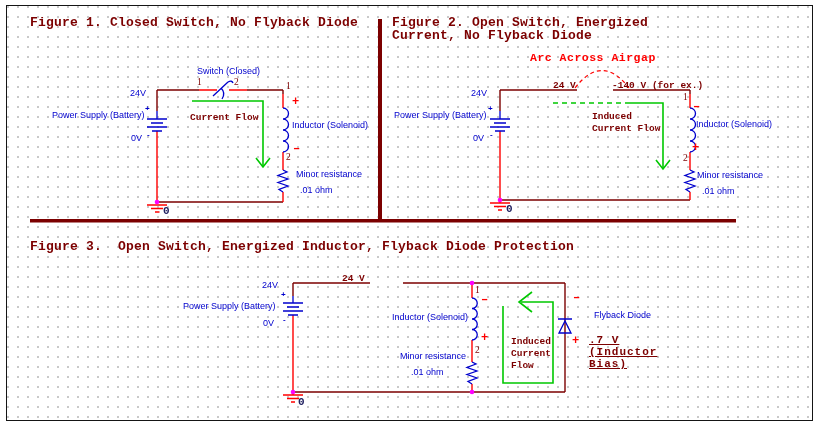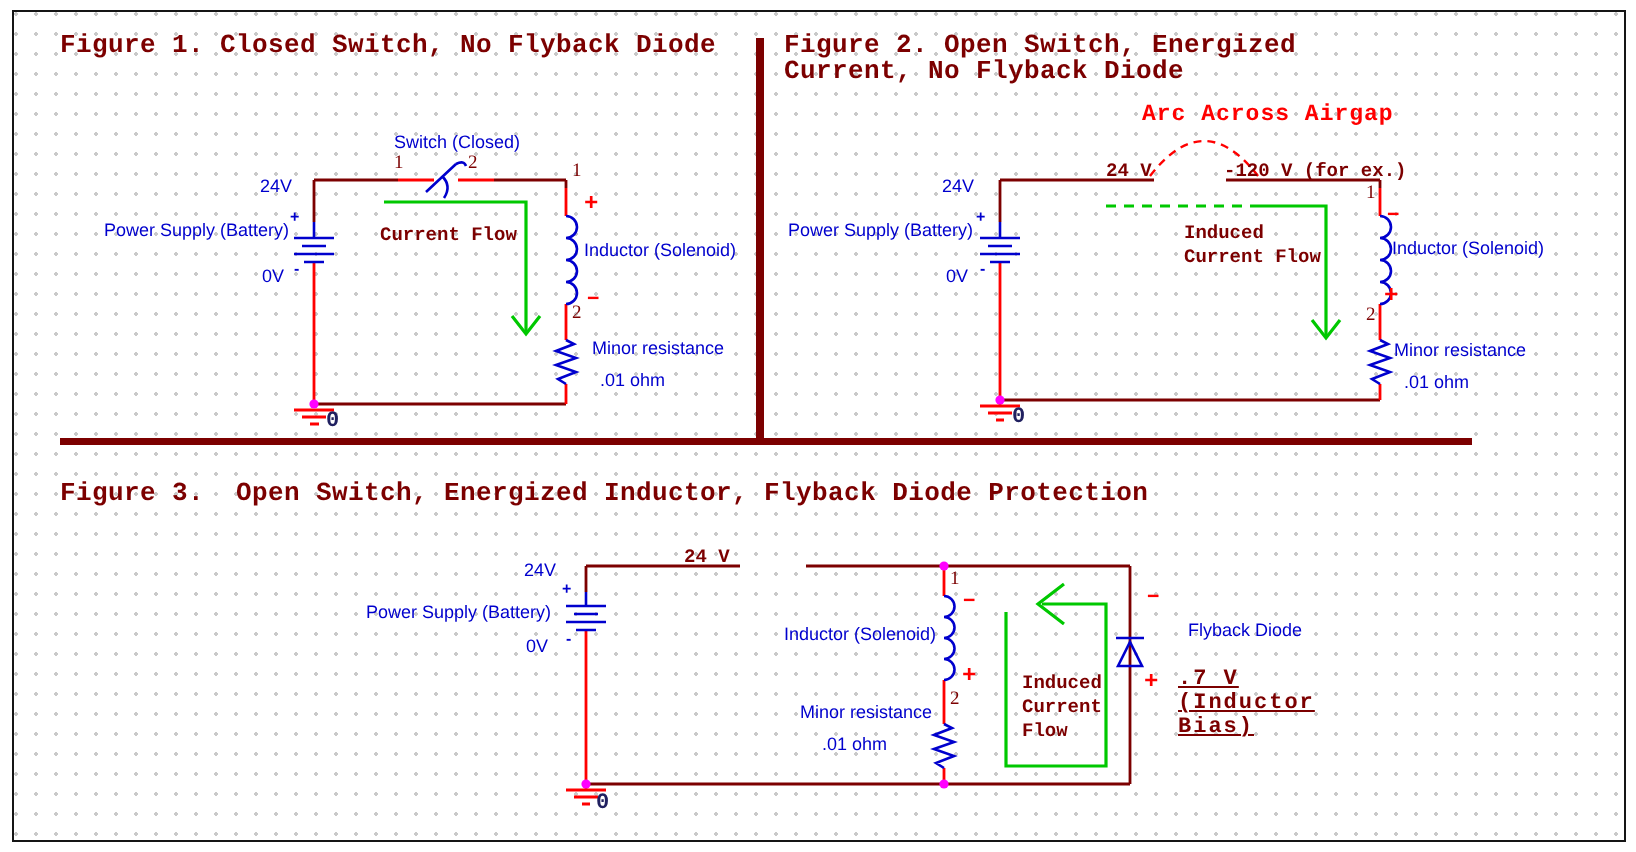--- a/index.html
+++ b/index.html
@@ -9,21 +9,21 @@
          border:1.5px solid #151515;
          background-image:radial-gradient(circle, var(--c-grid,#C9C9C9) 0.9px, transparent 1px);
          background-size:10px 10px;background-position:6px 6px;}
   svg.overlay{position:absolute;left:0;top:0;}
   .lbl{position:absolute;line-height:1.05;white-space:pre;}
   .t-title{font:bold 13px "Liberation Mono",monospace;color:var(--c-maroon,#7C0000);letter-spacing:.2px;text-align:right;}
   .t-blue{font:9px "Liberation Sans",sans-serif;color:var(--c-blue,#0000CD);}
   .t-node{font:9.5px "Liberation Serif",serif;color:var(--c-maroon,#7C0000);}
   .t-anno{font:bold 9.5px "Liberation Mono",monospace;color:var(--c-maroon,#7C0000);}
   .t-anno-lg{font:bold 11px "Liberation Mono",monospace;color:var(--c-maroon,#7C0000);letter-spacing:1px;text-decoration:underline;}
-  .t-redanno{font:bold 11.5px "Liberation Mono",monospace;color:var(--c-red,#FF0000);letter-spacing:.5px;margin-left:41px;}
+  .t-redanno{font:bold 11.5px "Liberation Mono",monospace;color:var(--c-red,#FF0000);letter-spacing:.5px;}
   .t-sign{font:bold 12px "Liberation Mono",monospace;color:var(--c-red,#FF0000);}
   .t-bsign{font:bold 8px "Liberation Sans",sans-serif;color:var(--c-blue,#0000CD);}
   .t-gnd{font:bold 11px "Liberation Mono",monospace;color:var(--c-groundlabel,#202060);}
   .alignR{text-align:right;}
   
   .s-maroon{stroke:var(--c-maroon,#7C0000);stroke-width:1.4;fill:none;}
   .s-red{stroke:var(--c-red,#FF0000);stroke-width:1.4;fill:none;}
   .s-blue{stroke:var(--c-blue,#0000CD);stroke-width:1.3;fill:none;}
   .s-green{stroke:var(--c-green,#00C800);stroke-width:1.6;fill:none;}
   .s-green-d{stroke-dasharray:5 4;}
@@ -106,21 +106,21 @@
     <span class="lbl t-blue" style="left:296px;top:169px">Minor resistance</span>
     <span class="lbl t-blue" style="left:300px;top:185px">.01 ohm</span>
     <span class="lbl t-gnd" style="left:163px;top:205px">0</span>
   </div>
 
   <div>
     <span class="lbl t-title" style="left:392px;top:15px">Figure 2. Open Switch, Energized</span>
     <span class="lbl t-title" style="left:392px;top:28px">Current, No Flyback Diode</span>
     <span class="lbl t-redanno" style="left:530px;top:51px">Arc Across Airgap</span>
     <span class="lbl t-anno" style="left:553px;top:80px">24 V</span>
-    <span class="lbl t-anno" style="left:612px;top:80px">-120 V (for ex.)</span>
+    <span class="lbl t-anno" style="left:612px;top:80px">-140 V (for ex.)</span>
     <span class="lbl t-blue" style="left:471px;top:88px">24V</span>
     <span class="lbl t-blue" style="left:394px;top:110px">Power Supply (Battery)</span>
     <span class="lbl t-bsign" style="left:488px;top:104px">+</span>
     <span class="lbl t-bsign" style="left:490px;top:130px">-</span>
     <span class="lbl t-blue" style="left:473px;top:133px">0V</span>
     <span class="lbl t-anno" style="left:592px;top:111px">Induced</span>
     <span class="lbl t-anno" style="left:592px;top:123px">Current Flow</span>
     <span class="lbl t-node" style="left:683px;top:92px">1</span>
     <span class="lbl t-sign" style="left:693px;top:100px">–</span>
     <span class="lbl t-blue" style="left:696px;top:119px">Inductor (Solenoid)</span>

